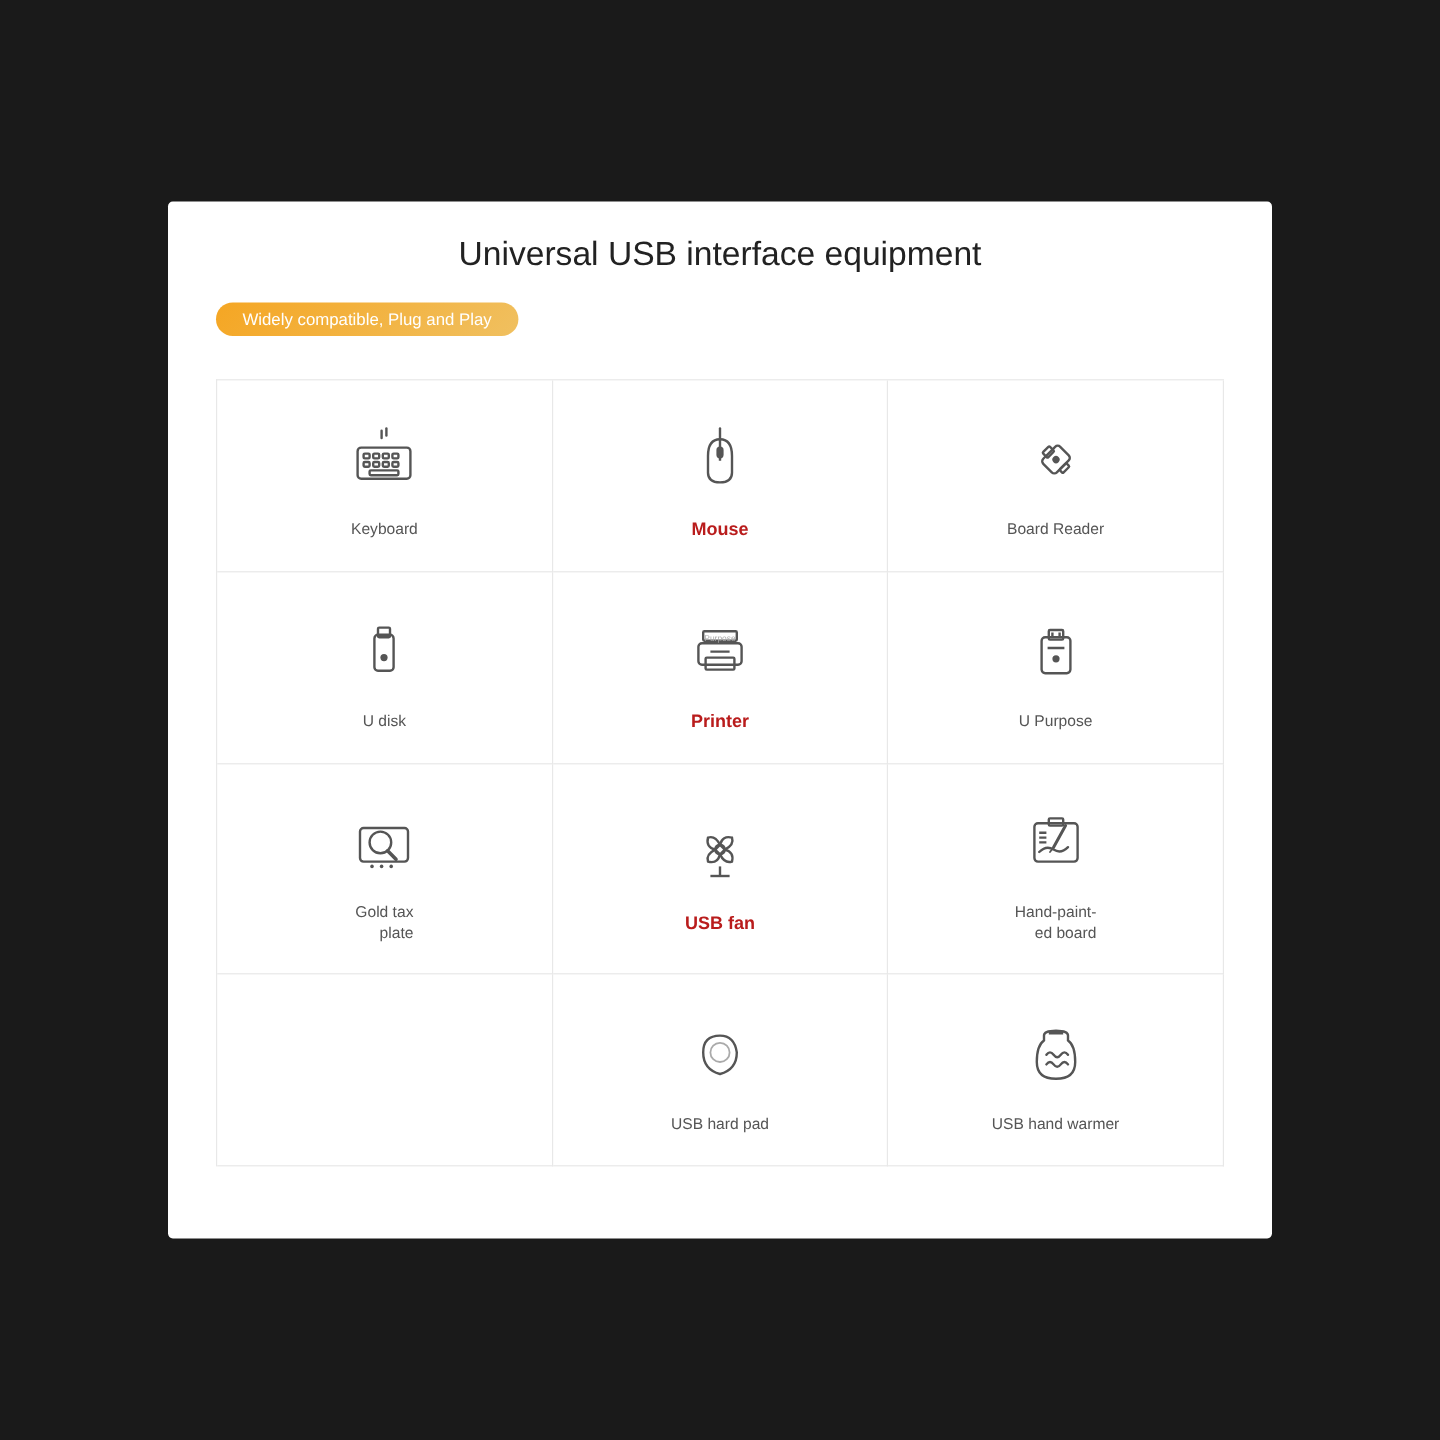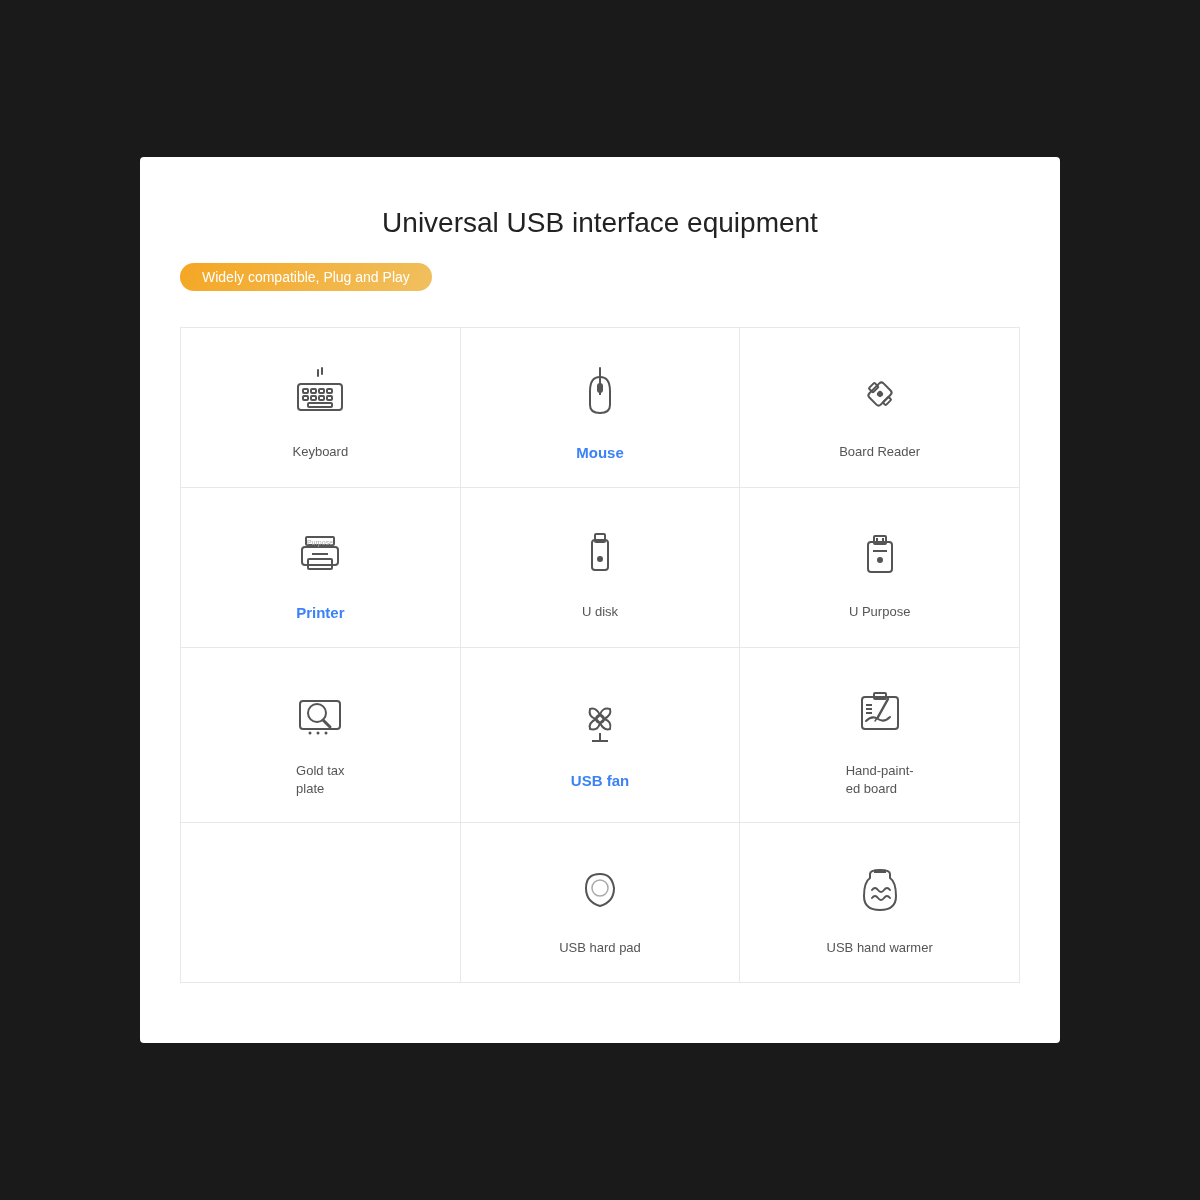--- a/index.html
+++ b/index.html
@@ -7,21 +7,21 @@
       background: #1a1a1a;
       display: flex;
       justify-content: center;
       align-items: center;
       min-height: 100vh;
       font-family: -apple-system, BlinkMacSystemFont, 'Segoe UI', sans-serif;
     }
     .page {
       background: #fff;
       width: 920px;
-      padding: 50px 40px 60px;
+      padding: 28px 40px 60px;
       border-radius: 4px;
     }
     .page-title {
       text-align: center;
       font-size: 28px;
       font-weight: 400;
       color: #222;
       margin-bottom: 24px;
     }
     .badge-container {
@@ -61,27 +61,27 @@
       justify-content: center;
       margin-bottom: 14px;
     }
     .icon-area svg {
       width: 60px;
       height: 60px;
     }
     .item-label {
       font-size: 13px;
       color: #555;
-      text-align: left;
+      text-align: right;
       line-height: 1.4;
     }
     .item-label.bold {
       font-weight: 700;
       font-size: 15px;
-      color: #3b82f6;
+      color: #b91c1c;
     }
   </style>
 </head>
 <body>
 
 <div class="page">
   <h1 class="page-title">Universal USB interface equipment</h1>
   <div class="badge-container">
     <span class="badge">Widely compatible, Plug and Play</span>
   </div>
@@ -142,46 +142,46 @@
           </g>
         </svg>
       </div>
       <span class="item-label">Board Reader</span>
     </div>
 
     <div class="grid-cell">
       <div class="icon-area">
         <svg viewBox="0 0 60 60" fill="none" stroke="#555" stroke-width="2">
 
+          <rect x="22" y="16" width="16" height="30" rx="3"></rect>
+
+          <rect x="25" y="10" width="10" height="8" rx="1"></rect>
+
+          <circle cx="30" cy="35" r="3" fill="#555" stroke="none"></circle>
+        </svg>
+      </div>
+      <span class="item-label">U disk</span>
+    </div>
+
+    <div class="grid-cell">
+      <div class="icon-area">
+        <svg viewBox="0 0 60 60" fill="none" stroke="#555" stroke-width="2">
+
           <rect x="16" y="14" width="28" height="8" rx="1"></rect>
 
           <rect x="12" y="24" width="36" height="18" rx="3"></rect>
 
           <rect x="18" y="36" width="24" height="10" rx="1"></rect>
 
           <line x1="22" y1="31" x2="38" y2="31"></line>
 
           <text x="30" y="22" text-anchor="middle" font-size="7" fill="#aaa" stroke="none" font-family="sans-serif">Purpose</text>
         </svg>
       </div>
       <span class="item-label bold">Printer</span>
-    </div>
-
-    <div class="grid-cell">
-      <div class="icon-area">
-        <svg viewBox="0 0 60 60" fill="none" stroke="#555" stroke-width="2">
-
-          <rect x="22" y="16" width="16" height="30" rx="3"></rect>
-
-          <rect x="25" y="10" width="10" height="8" rx="1"></rect>
-
-          <circle cx="30" cy="35" r="3" fill="#555" stroke="none"></circle>
-        </svg>
-      </div>
-      <span class="item-label">U disk</span>
     </div>
 
 
     <div class="grid-cell">
       <div class="icon-area">
         <svg viewBox="0 0 60 60" fill="none" stroke="#555" stroke-width="2">
 
           <rect x="18" y="18" width="24" height="30" rx="3"></rect>
 
           <rect x="24" y="12" width="12" height="8" rx="1"></rect>

